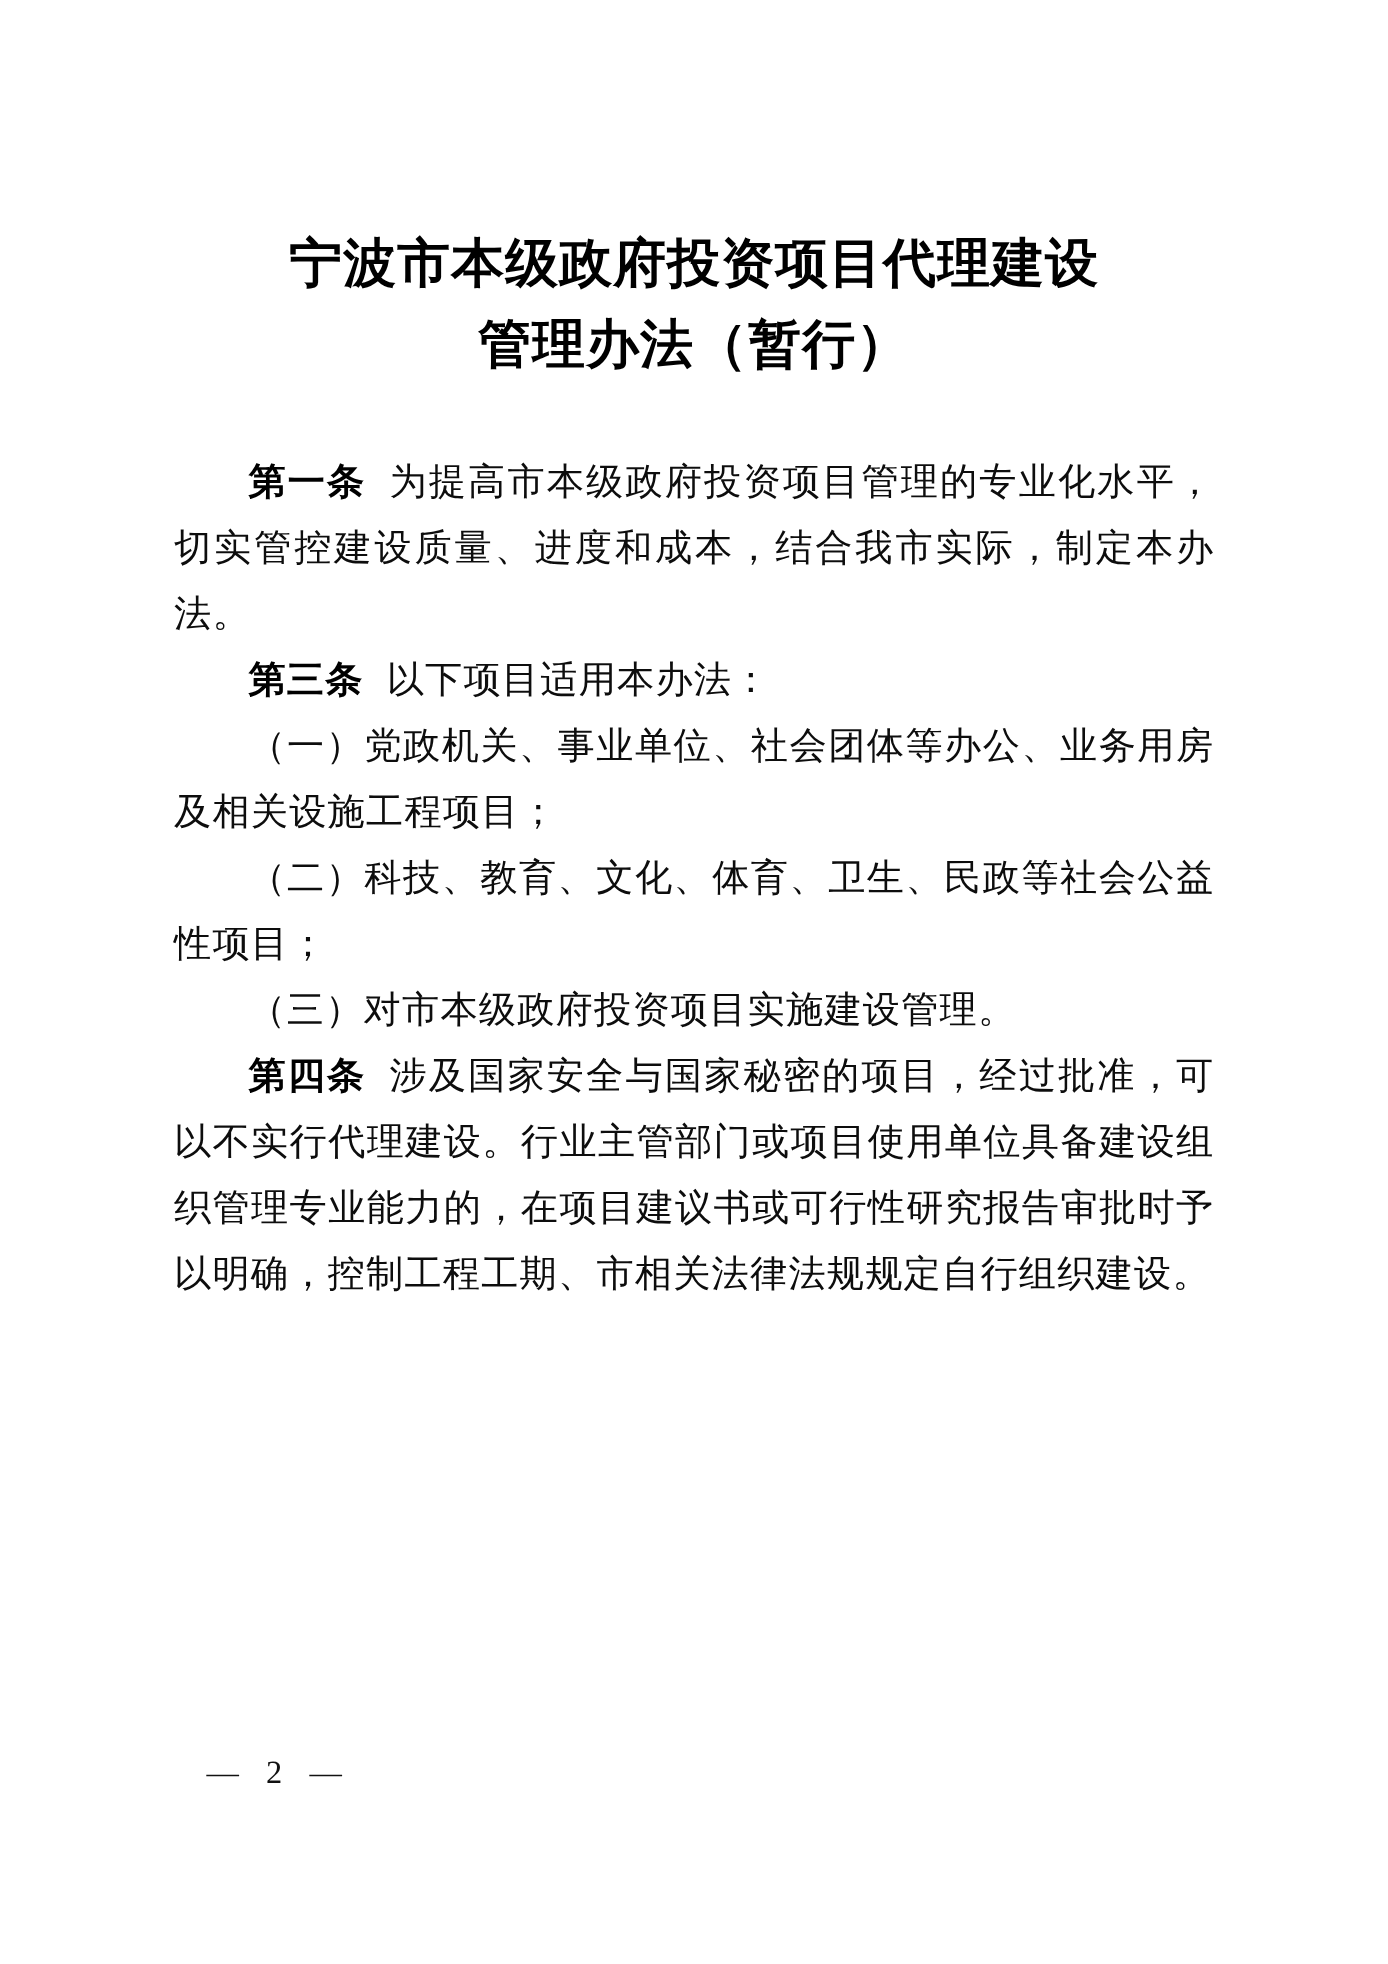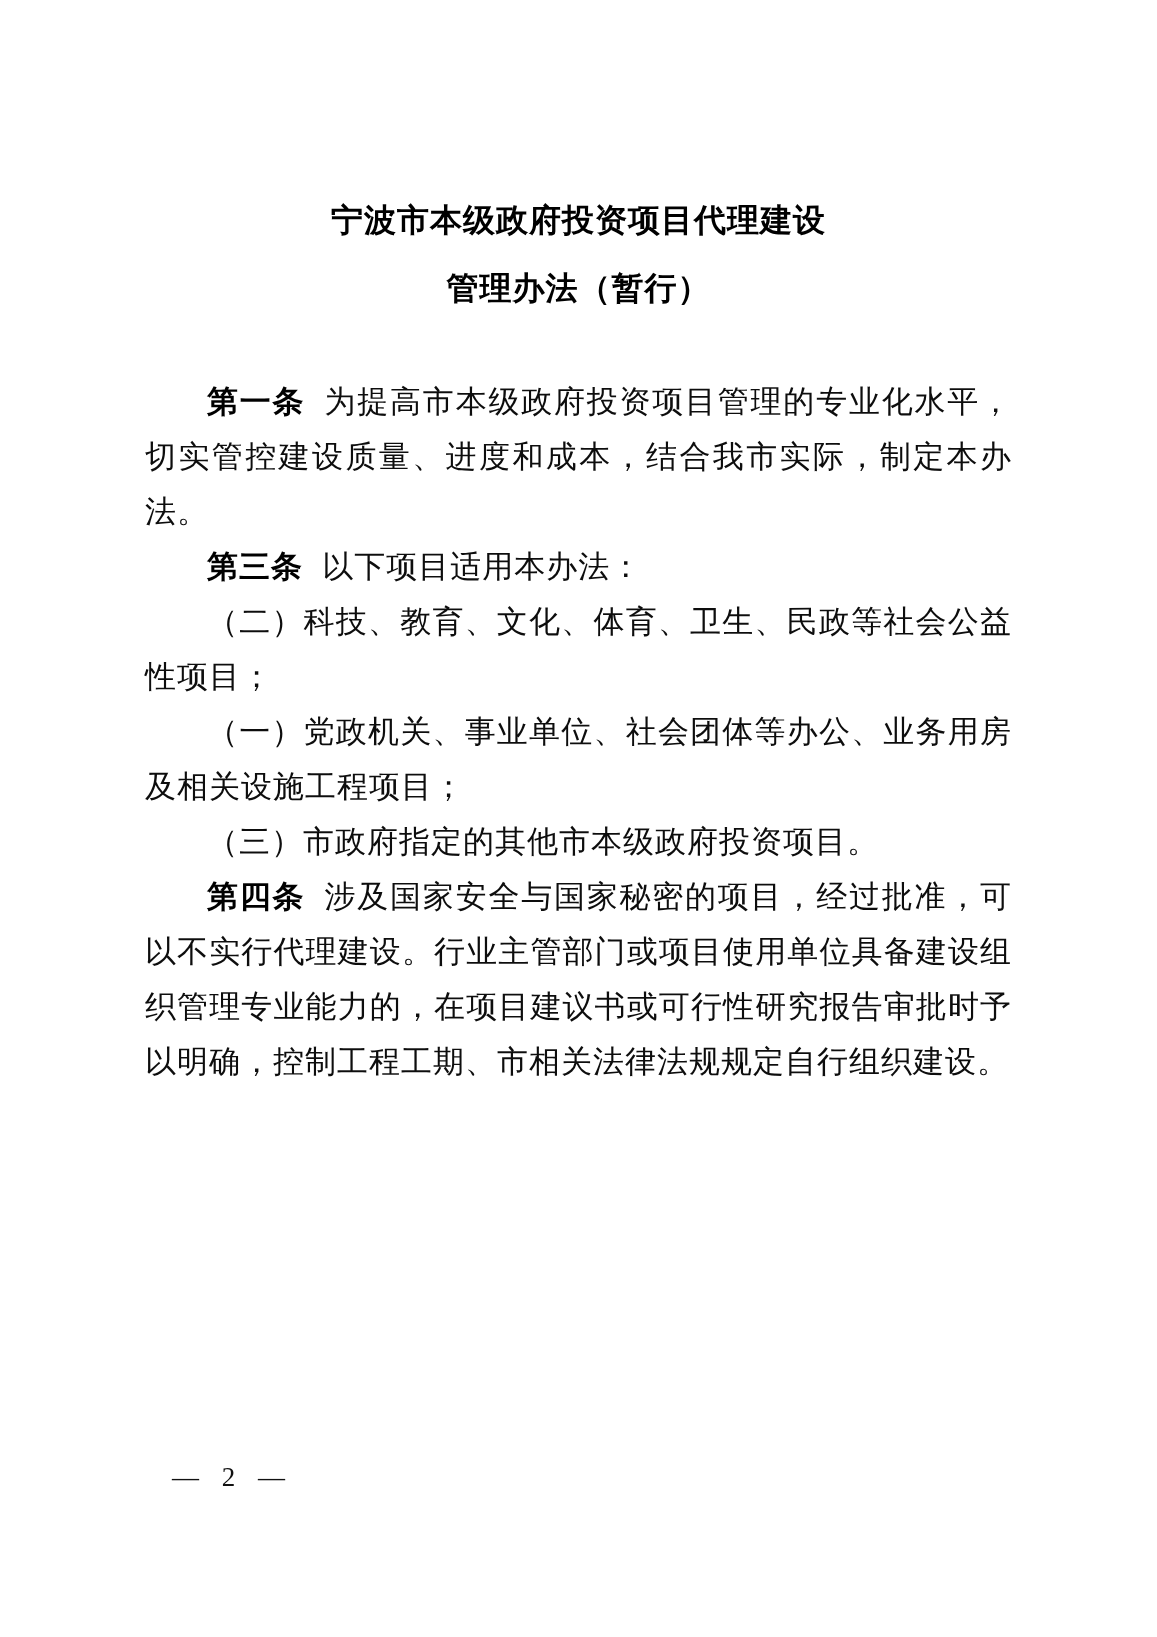--- a/index.html
+++ b/index.html
@@ -14,21 +14,21 @@
     position: relative;
     overflow: hidden;
     font-family: "Liberation Serif", "DejaVu Serif", serif;
     color: #0d0d0d;
   }
   .title-block {
     padding-top: 186px;
     text-align: center;
     font-weight: bold;
     color: #000000;
-    font-size: 32px;
+    font-size: 44px;
     line-height: 68px;
     letter-spacing: 1px;
     font-family: "Liberation Sans", "DejaVu Sans", sans-serif;
   }
   .doc-body {
     margin: 52px 145px 0 145px;
   }
   .para {
     margin: 0;
     font-size: 31px;
@@ -65,23 +65,23 @@
   <div class="title-block">
     <div>宁波市本级政府投资项目代理建设</div>
     <div>管理办法（暂行）</div>
   </div>
   <div class="doc-body" id="paragraphs">
   <p class="para"><span class="lead">第一条</span><span class="ptext">为提高市本级政府投资项目管理的专业化水平，切实管控建设质量、进度和成本，结合我市实际，制定本办法。</span></p>
 
 
   <p class="para"><span class="lead">第三条</span><span class="ptext">以下项目适用本办法：</span></p>
 
+  <p class="para"><span class="ptext">（一）党政机关、事业单位、社会团体等办公、业务用房及相关设施工程项目；</span></p>
+
   <p class="para"><span class="ptext">（二）科技、教育、文化、体育、卫生、民政等社会公益性项目；</span></p>
 
-  <p class="para"><span class="ptext">（一）党政机关、事业单位、社会团体等办公、业务用房及相关设施工程项目；</span></p>
-
-  <p class="para"><span class="ptext">（三）市政府指定的其他市本级政府投资项目。</span></p>
+  <p class="para"><span class="ptext">（三）对市本级政府投资项目实施建设管理。</span></p>
 
   <p class="para"><span class="lead">第四条</span><span class="ptext">涉及国家安全与国家秘密的项目，经过批准，可以不实行代理建设。行业主管部门或项目使用单位具备建设组织管理专业能力的，在项目建议书或可行性研究报告审批时予以明确，控制工程工期、市相关法律法规规定自行组织建设。</span></p>
 
 </div>
   <div class="page-number">— 2 —</div>
 </div>
 
 </body></html>

